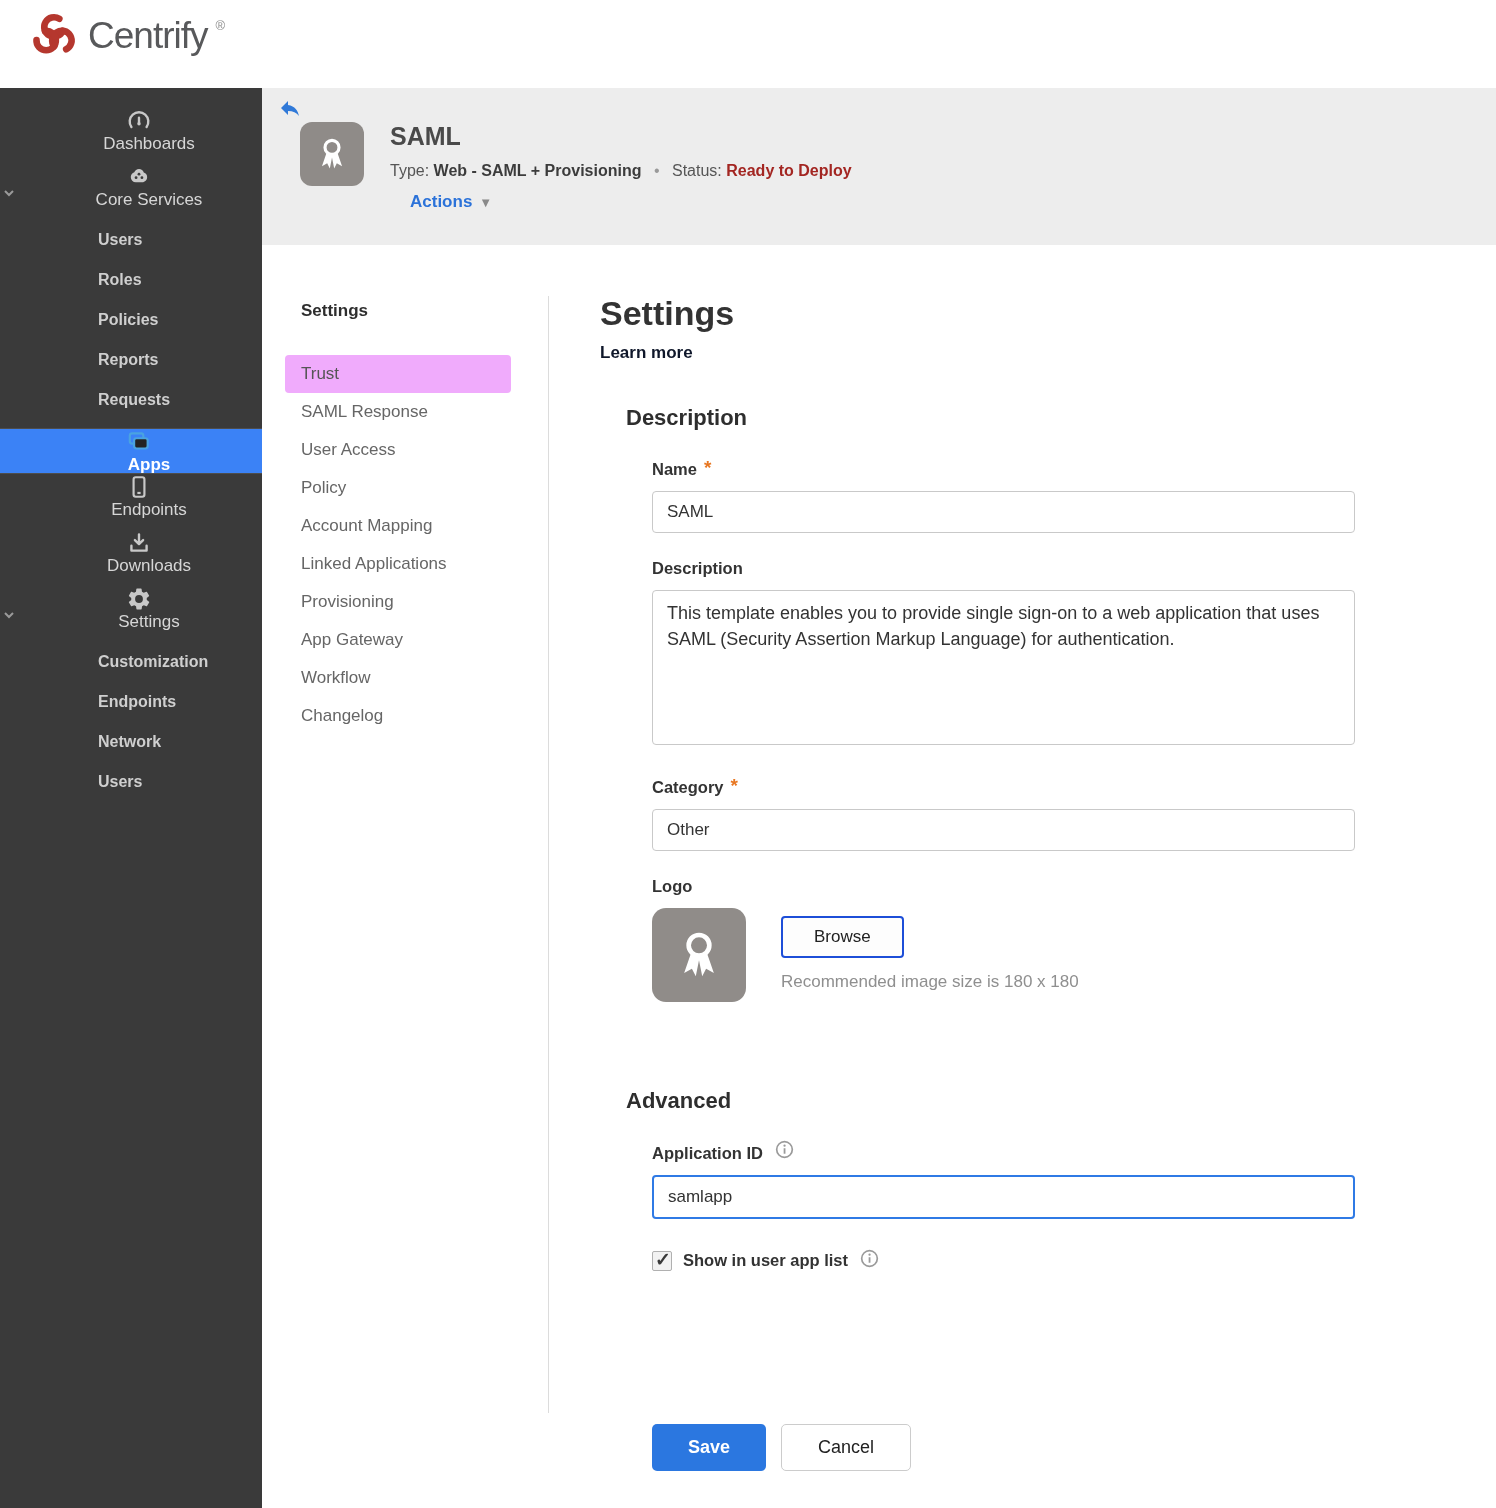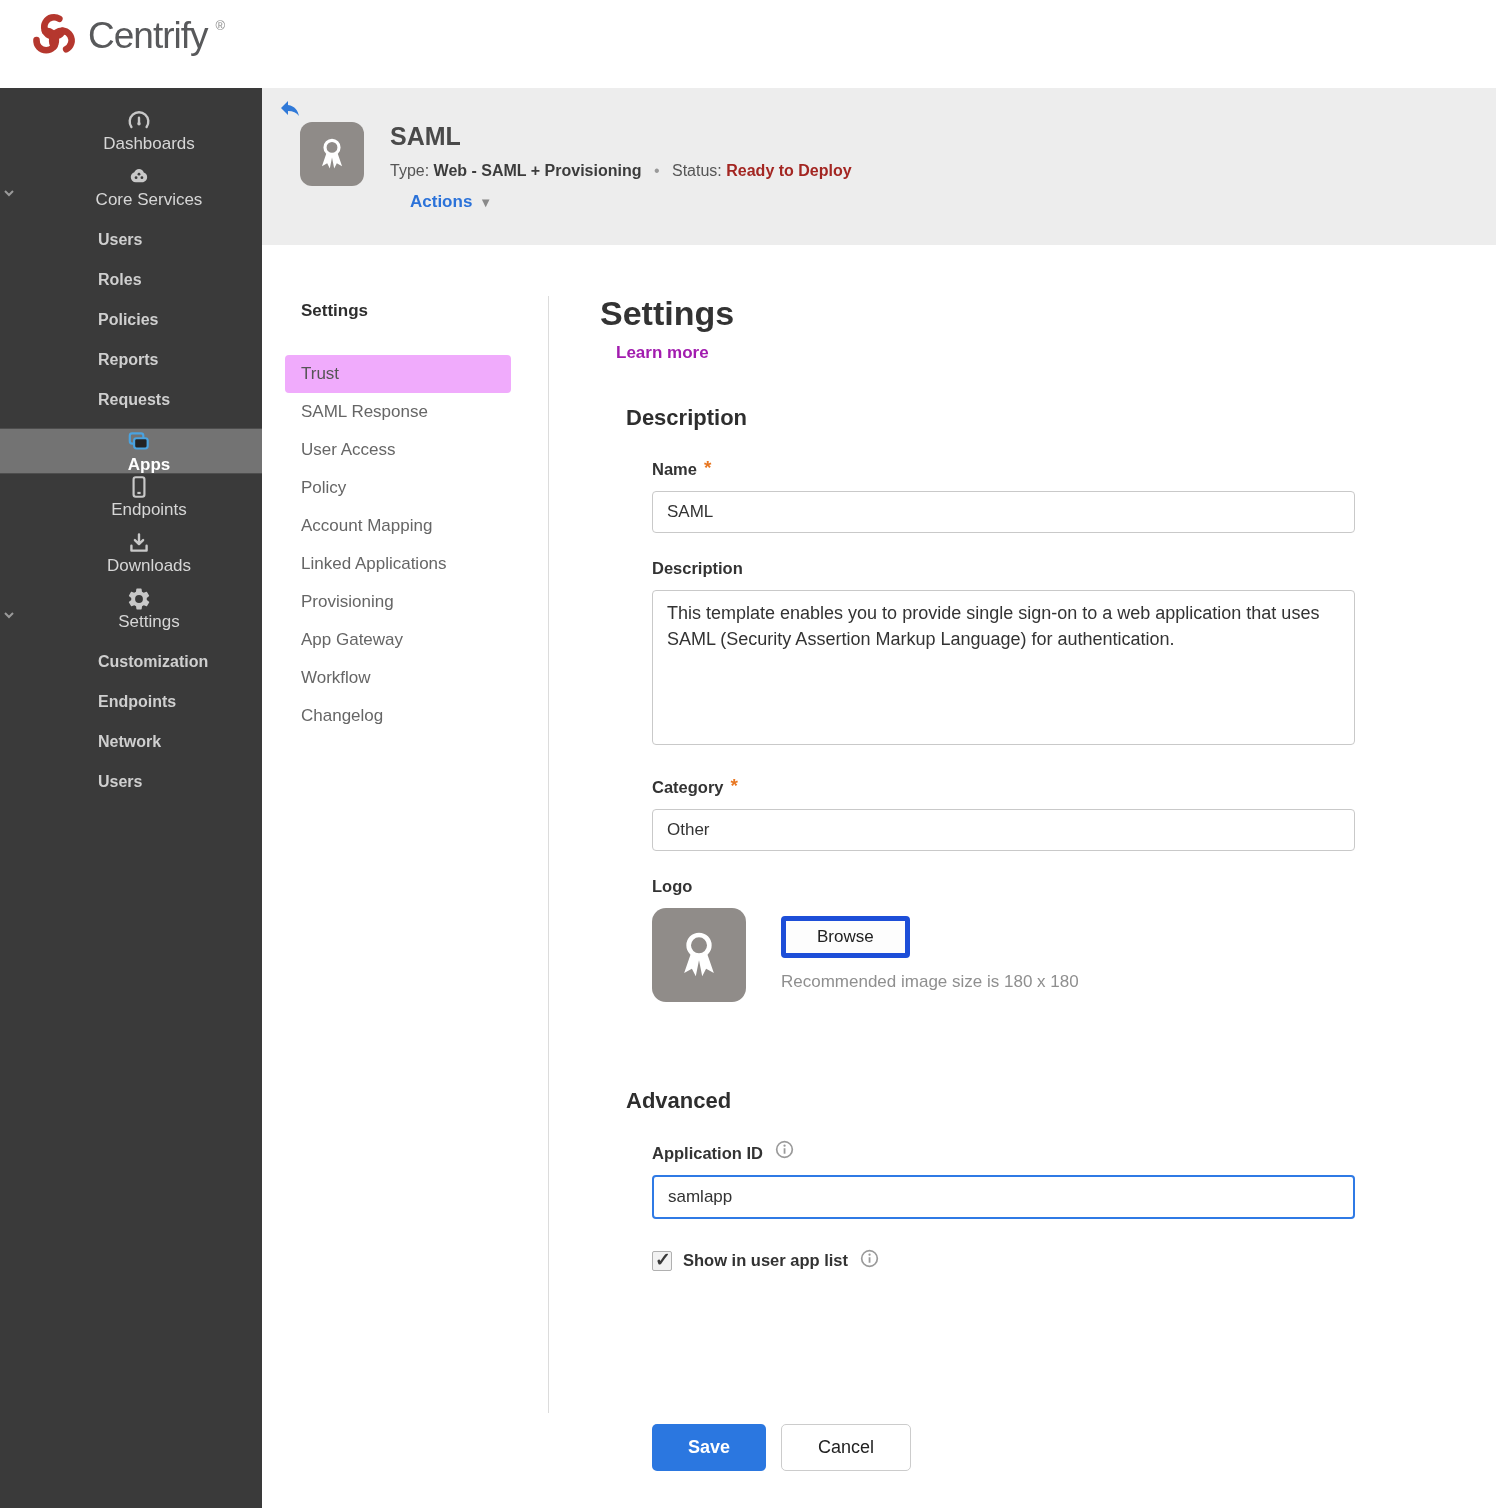--- a/index.html
+++ b/index.html
@@ -13,21 +13,21 @@
   }
   
   .topbar { position:absolute; left:0; top:0; width:1496px; height:76px; background:#fff; }
   .brand { position:absolute; left:28px; top:10px; display:flex; align-items:flex-start; gap:8px; }
   .brand-name { font-size:37px; color:#58595b; letter-spacing:-1px; line-height:52px; }
   .brand-reg { font-size:13px; color:#8a8a8a; margin-top:8px; }
   
   .sidebar { position:absolute; left:0; top:88px; width:262px; height:1420px; background:#3a3a3a; padding-top:20px; }
   .nav-item { position:relative; display:flex; align-items:center; height:56px; padding-left:36px; color:#d6d6d6; font-size:17px; cursor:pointer;flex-direction:column; }
   .nav-item .nav-icon { width:26px; height:26px; margin-right:20px; flex:0 0 26px; display:flex; align-items:center; justify-content:center; }
-  .nav-item.active { background:#737373; border-top:1px solid #4d4d4d; border-bottom:1px solid #4d4d4d; height:46px; color:#ffffff; font-weight:bold; }
+  .nav-item.active { background:#3b82f6; border-top:1px solid #4d4d4d; border-bottom:1px solid #4d4d4d; height:46px; color:#ffffff; font-weight:bold; }
   .nav-chevron { position:absolute; left:2px; top:50%; transform:translateY(-50%); width:14px; height:14px; }
   .nav-sub { list-style:none;font-weight:bold; }
   .nav-sub li { height:40px; line-height:40px; padding-left:98px; color:#cfcfcf; font-size:16px; cursor:pointer; }
   .nav-group-gap { height:8px; }
   
   .header-band { position:absolute; left:262px; top:88px; width:1234px; height:157px; background:#ededed; }
   .back-arrow { position:absolute; left:16px; top:8px; width:24px; height:24px; cursor:pointer; }
   .app-avatar { position:absolute; left:38px; top:34px; width:64px; height:64px; background:#8f8b88; border-radius:12px; display:flex; align-items:center; justify-content:center; }
   .app-title { position:absolute; left:128px; top:34px; font-size:25px; font-weight:bold; color:#4a4a4a; }
   .app-meta { position:absolute; left:128px; top:74px; font-size:16px; color:#555; }
@@ -38,32 +38,32 @@
   .caret { font-size:13px; color:#8a8a8a; }
   
   .subnav { position:absolute; left:285px; top:293px; width:226px; }
   .subnav-title { font-weight:bold; font-size:17px; color:#2e2e2e; padding:8px 16px 10px; }
   .subnav-item { font-size:17px; color:#666; padding:9px 16px; border-radius:4px; cursor:pointer; }
   .subnav-item.active { background:#f0abfc; color:#555;margin-top:24px; }
   .vdivider { position:absolute; left:548px; top:296px; width:1px; height:1117px; background:#dcdcdc; }
   
   .main { position:absolute; left:600px; top:280px; width:757px; }
   .main h1 { font-size:34px; color:#333; margin:14px 0 10px; }
-  .learn-more { color:#a21caf; font-weight:bold; font-size:17px; text-decoration:none; display:inline-block;margin-left:16px; }
+  .learn-more { color:#0f172a; font-weight:bold; font-size:17px; text-decoration:none; display:inline-block; }
   .section-h { font-size:22px; font-weight:bold; color:#2e2e2e; margin:42px 0 0 26px; }
   .fgroup { margin-left:52px; }
   .flabel { display:flex; align-items:flex-end; font-size:16.5px; font-weight:bold; color:#333; margin-top:26px; margin-bottom:12px; }
   .req { color:#e87722; font-size:19px; margin-left:7px; font-weight:bold; }
   .tinput { width:703px; height:42px; border:1px solid #c9c9c9; border-radius:4px; font-size:17px; padding:0 14px; color:#333; font-family:"Liberation Sans",sans-serif; background:#fff; }
   .tinput.focused { border:2px solid #2f7ae5; height:44px; }
   textarea.tarea { width:703px; height:155px; border:1px solid #c9c9c9; border-radius:4px; font-size:18px; padding:10px 14px; color:#333; line-height:1.42; resize:none; font-family:"Liberation Sans",sans-serif; }
   .logo-row { display:flex; align-items:flex-start; margin-top:6px; }
   .logo-box { width:94px; height:94px; background:#908c89; border-radius:14px; display:flex; align-items:center; justify-content:center; flex:0 0 94px; }
   .logo-right { margin-left:35px; padding-top:8px; }
-  .browse-btn { height:42px; padding:0 31px; background:#fdfdfd; border:5px solid #1d4ed8; border-radius:4px; font-size:17px; color:#222; cursor:pointer; font-family:"Liberation Sans",sans-serif; }
+  .browse-btn { height:42px; padding:0 31px; background:#fdfdfd; border:2px solid #1d4ed8; border-radius:4px; font-size:17px; color:#222; cursor:pointer; font-family:"Liberation Sans",sans-serif; }
   .hint { color:#8f8f8f; font-size:17px; margin-top:14px; }
   .advanced-h { margin-top:86px; }
   .info-icon { display:inline-block; margin-left:12px; cursor:pointer; }
   .check-row { display:flex; align-items:center; gap:11px; margin-top:30px; }
   .checkbox { width:20px; height:20px; border:1px solid #b0b0b0; background:#f2f2f2; border-radius:2px; position:relative; cursor:pointer; }
   .checkbox .mark { position:absolute; left:2px; top:-4px; font-size:19px; font-weight:bold; color:#3a3a3a; }
   .check-label { font-size:16.5px; font-weight:bold; color:#333; }
   .btn-row { display:flex; gap:15px; margin-top:152px; }
   .save-btn { width:114px; height:47px; background:#2b77e0; color:#fff; font-weight:bold; border:none; border-radius:5px; font-size:18px; cursor:pointer; font-family:"Liberation Sans",sans-serif; }
   .cancel-btn { width:130px; height:47px; background:#fff; border:1px solid #cccccc; border-radius:5px; font-size:18px; color:#222; cursor:pointer; font-family:"Liberation Sans",sans-serif; }

